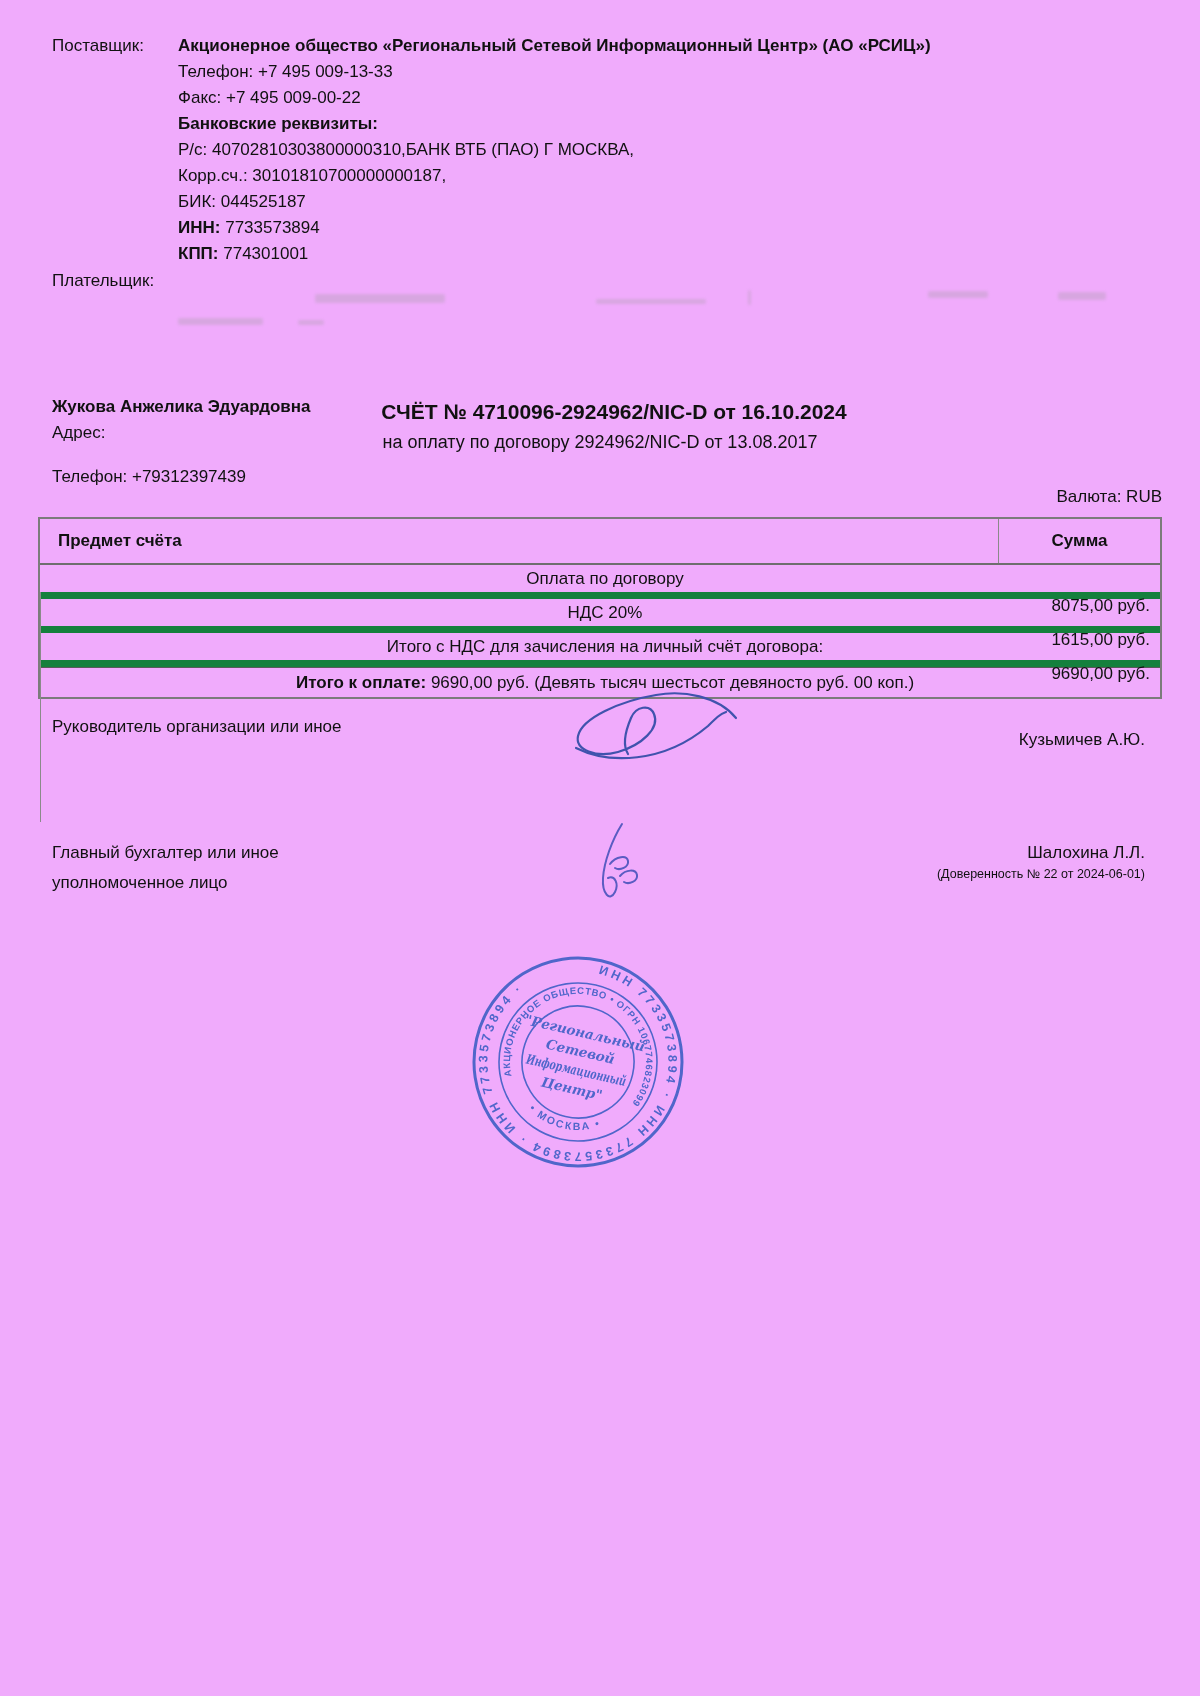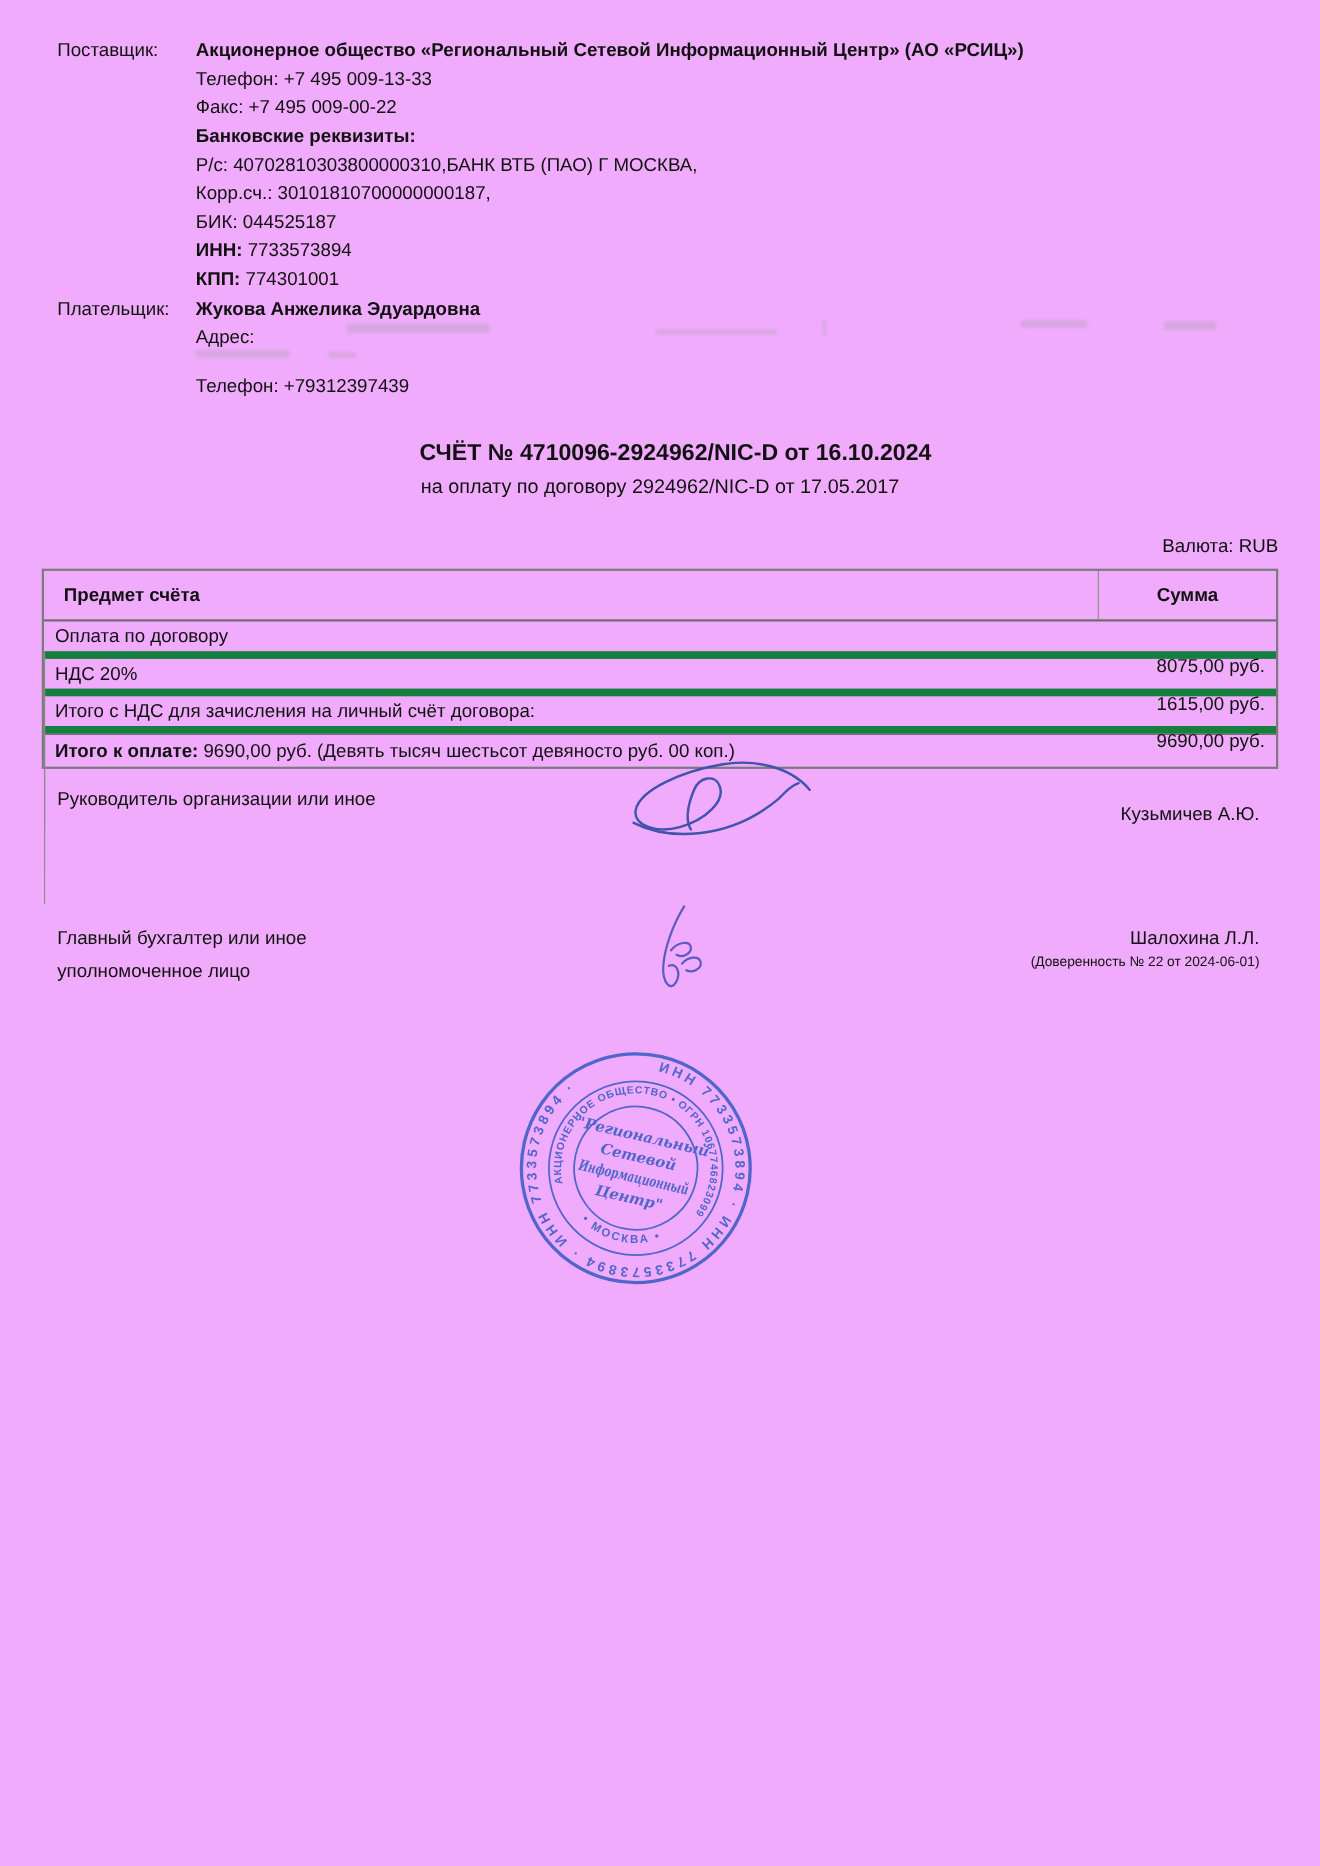--- a/index.html
+++ b/index.html
@@ -14,21 +14,21 @@
   b,.b{font-weight:bold;}
   .title{position:absolute;left:14px;width:1200px;text-align:center;font-weight:bold;font-size:21px;}
   .subtitle{position:absolute;left:0;width:1200px;text-align:center;font-size:18px;}
   .currency{position:absolute;right:38px;top:487px;font-size:17px;}
   
   .tbl{position:absolute;left:38px;top:517px;width:1124px;border:2px solid #7b7b7b;box-sizing:border-box;}
   .tr{display:flex;align-items:stretch;}
   .tr.head{height:44px;border-bottom:2px solid #6e6e6e;}
   .tr.head .c1{display:flex;align-items:center;padding-left:18px;font-weight:bold;}
   .tr.head .c2{display:flex;align-items:center;justify-content:center;font-weight:bold;}
-  .c1{flex:1 1 auto;box-sizing:border-box;}
+  .c1{flex:1 1 auto;box-sizing:border-box;text-align:center;}
   .c2{flex:0 0 162px;border-left:1px solid #8a8a8a;box-sizing:border-box;}
   .tr.row{height:27px;line-height:27px;border-bottom:7px solid #15803d;flex-direction:column;}
   .tr.row .c1{padding-left:10px;}
   .tr.row .c2{text-align:right;padding-right:10px;}
   .tr.total{height:29px;line-height:29px;border-top:1px solid #5a5a5a;}
   .tr.total .c1{padding-left:10px;}
   .sig-role{position:absolute;left:52px;line-height:30px;}
   .sig-name{position:absolute;right:55px;text-align:right;}
   .sig-note{font-size:12.5px;margin-top:4px;}
   .ink{position:absolute;}
@@ -50,40 +50,40 @@
       <p>Факс: +7 495 009-00-22</p>
       <p class="b">Банковские реквизиты:</p>
       <p>Р/с: 40702810303800000310,БАНК ВТБ (ПАО) Г МОСКВА,</p>
       <p>Корр.сч.: 30101810700000000187,</p>
       <p>БИК: 044525187</p>
       <p><b>ИНН:</b> <span>7733573894</span></p>
       <p><b>КПП:</b> <span>774301001</span></p>
     </div>
   </div>
 
-  <div class="kv" style="top:268px;width:1110px;">
+  <div class="kv" style="top:268px;width:1110px;flex-direction:column;">
     <div class="lbl">Плательщик:</div>
     <div class="val">
       <p class="b">Жукова Анжелика Эдуардовна</p>
       <p>Адрес:</p>
       <p style="height:18px;"></p>
       <p>Телефон: +79312397439</p>
     </div>
   </div>
 
   <div class="sm" style="left:315px;top:294px;width:130px;height:9px;"></div>
   <div class="sm" style="left:596px;top:299px;width:110px;height:5px;"></div>
   <div class="sm" style="left:748px;top:290px;width:3px;height:15px;"></div>
   <div class="sm" style="left:928px;top:291px;width:60px;height:7px;"></div>
   <div class="sm" style="left:1058px;top:292px;width:48px;height:8px;"></div>
   <div class="sm" style="left:178px;top:318px;width:85px;height:7px;"></div>
   <div class="sm" style="left:298px;top:320px;width:26px;height:5px;"></div>
 
   <div class="title" style="top:400px;">СЧЁТ № 4710096-2924962/NIC-D от 16.10.2024</div>
-  <div class="subtitle" style="top:432px;">на оплату по договору 2924962/NIC-D от 17.05.2017</div>
+  <div class="subtitle" style="top:432px;">на оплату по договору 2924962/NIC-D от 13.08.2017</div>
   <div class="currency">Валюта: RUB</div>
 
   <div class="tbl">
     <div class="tr head">
       <div class="c1">Предмет счёта</div>
       <div class="c2">Сумма</div>
     </div>
     <div class="tr row">
       <div class="c1">Оплата по договору</div>
       <div class="c2">8075,00 руб.</div>

